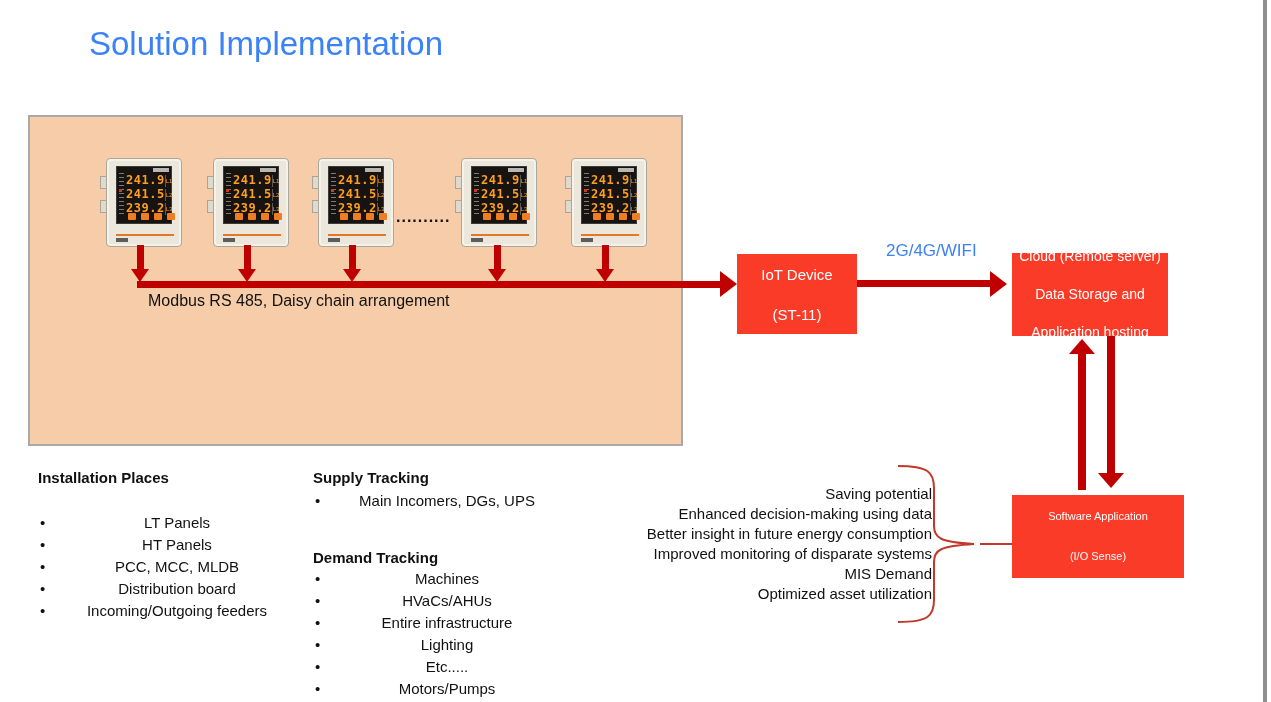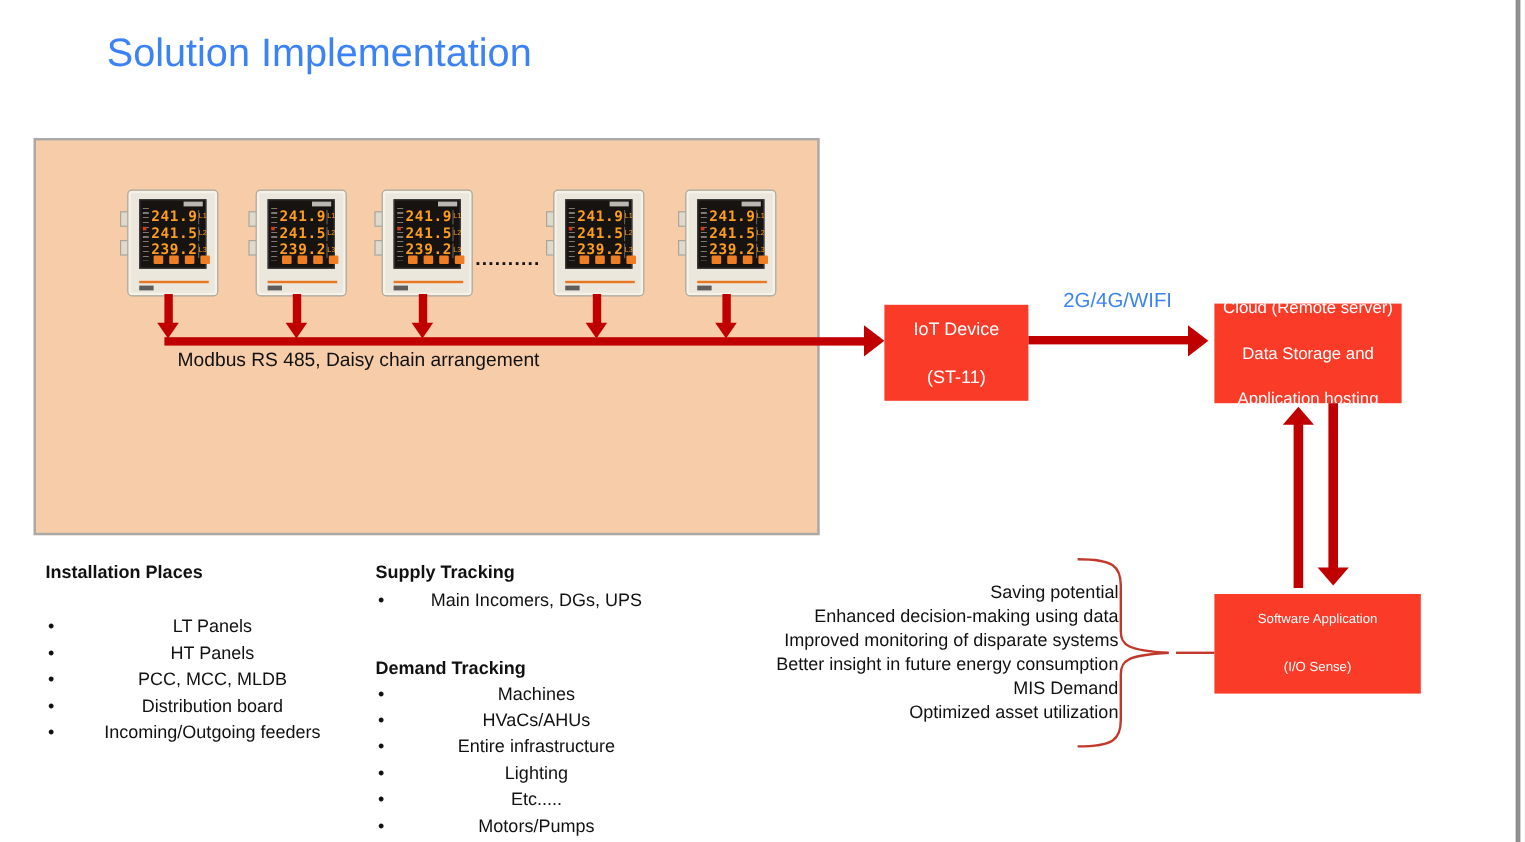--- a/index.html
+++ b/index.html
@@ -302,22 +302,22 @@
   <div class="head-down2" style="left:1098px;top:473px"></div>
 
   <div class="node node-sw">
     <div>Software Application</div>
     <div>(I/O Sense)</div>
   </div>
 
   <div class="benefits">
     <div>Saving potential</div>
     <div>Enhanced decision-making using data</div>
+    <div>Better insight in future energy consumption</div>
     <div>Improved monitoring of disparate systems</div>
-    <div>Better insight in future energy consumption</div>
     <div>MIS Demand</div>
     <div>Optimized asset utilization</div>
   </div>
   <svg class="brace-svg" width="96" height="172" viewBox="0 0 96 172">
     <path d="M 10,8 C 40,8 46,14 46,30 L 46,68 C 46,80 52,84 86,86 C 52,88 46,92 46,104 L 46,142 C 46,158 40,164 10,164" fill="none" stroke="#C0392B" stroke-width="2"></path>
   </svg>
   <div class="connector"></div>
 
   <div class="list-block lb-install">
     <h3 class="list-heading">Installation Places</h3>

